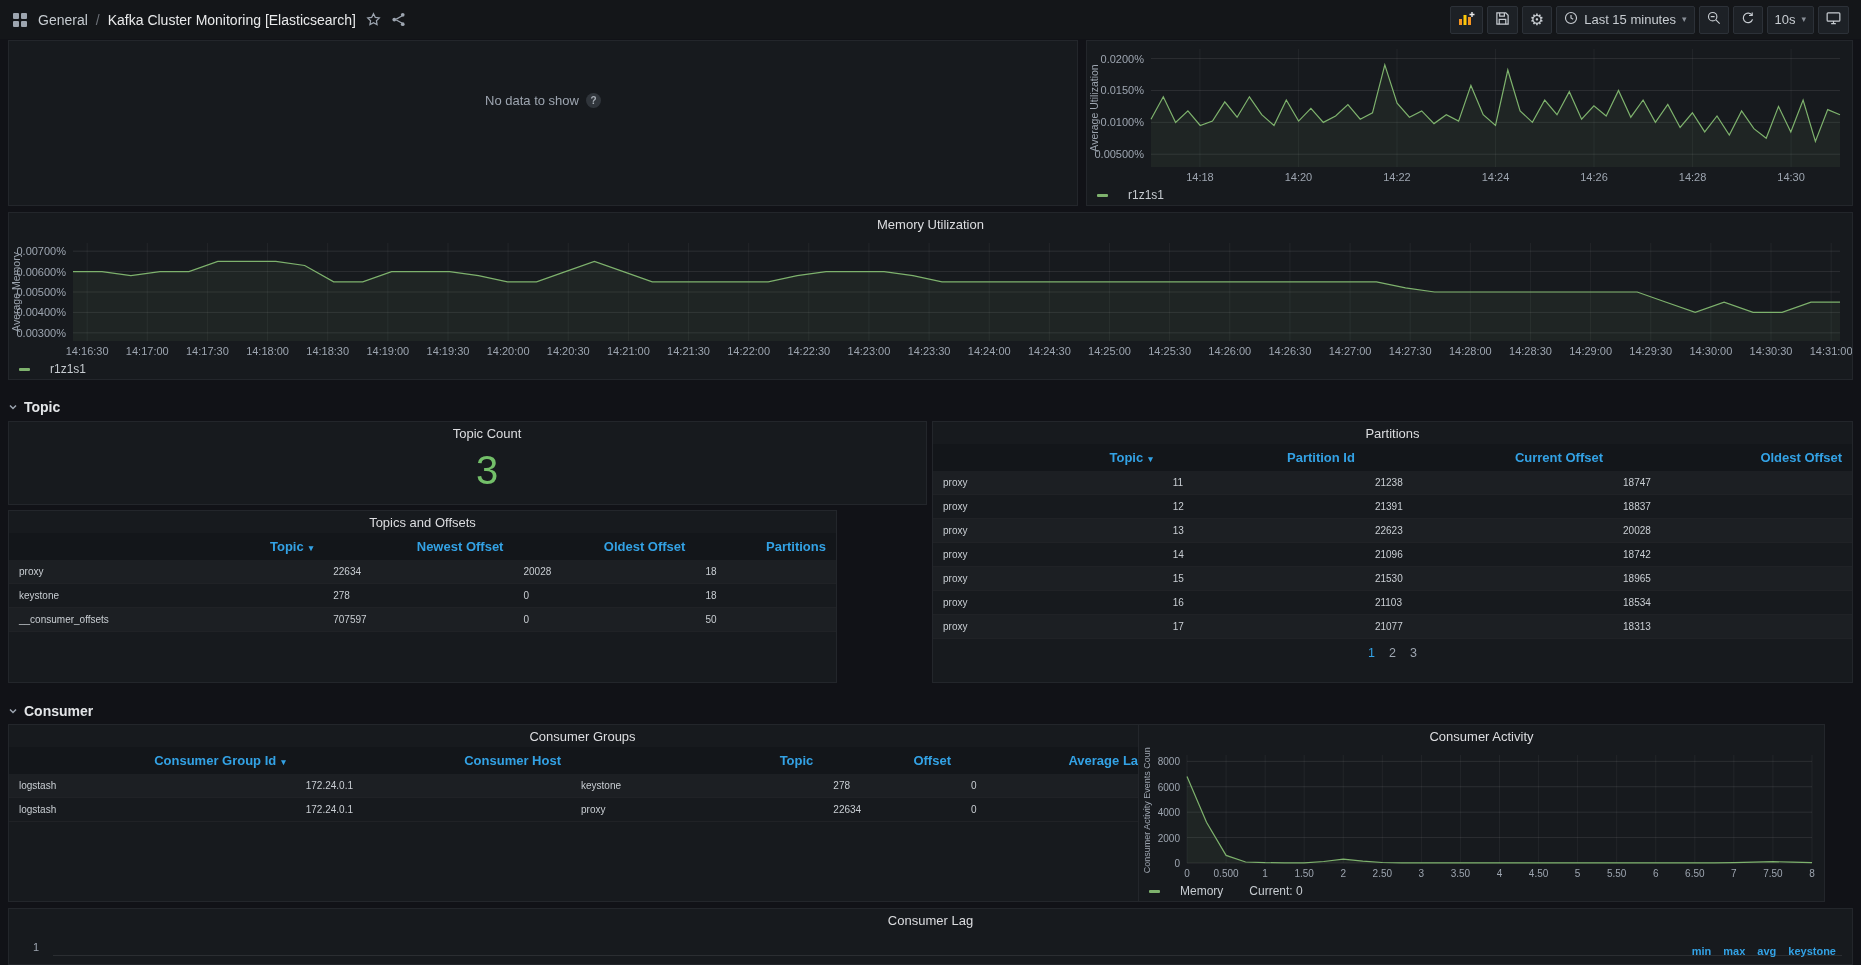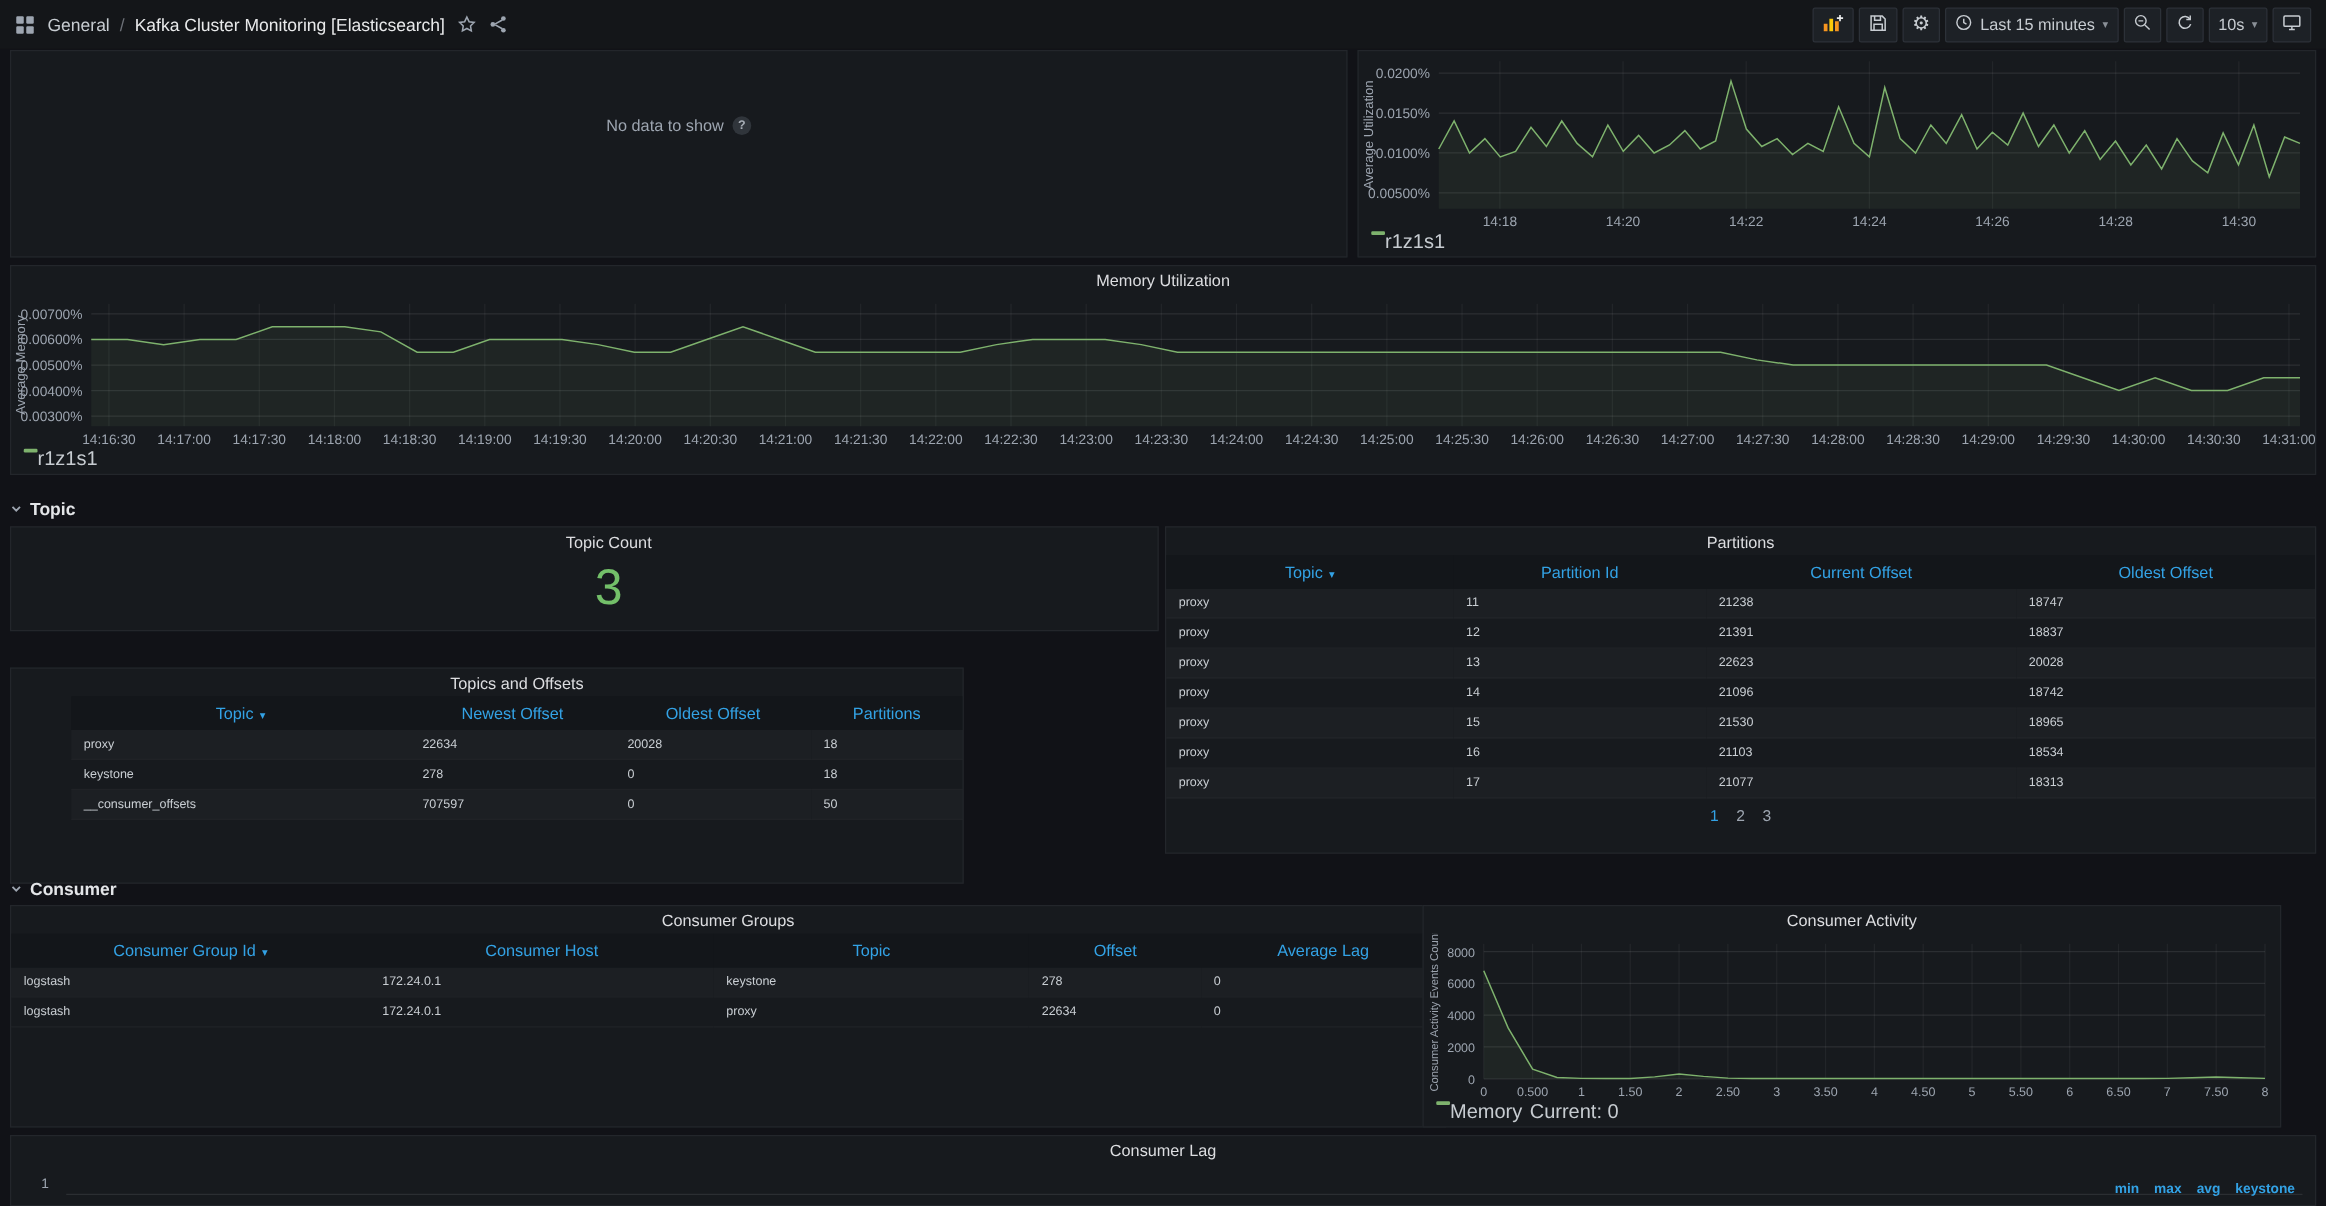--- a/index.html
+++ b/index.html
@@ -33,22 +33,22 @@
   .panel{
     position:absolute; background:#171a1e; border:1px solid #23262b;
   }
   .panel-title{
     height:22px; display:flex; align-items:center; justify-content:center;
     font-size:13px; font-weight:500; color:#dcdde0; flex:0 0 auto;
   }
   .chart-panel{ display:flex; flex-direction:column; }
   .chart{ flex:1 1 auto; min-height:0; cursor:crosshair; }
   .legend-row{
-    height:20px; flex:0 0 auto; display:flex; align-items:flex-start; gap:0;
-    padding:0 10px; font-size:16px; color:#c7ccd1;
+    height:20px; flex:0 0 auto; display:flex; align-items:center; gap:20px;
+    padding:0 10px; font-size:12px; color:#c7ccd1;
   }
   .swatch{ width:11px; height:3px; border-radius:1px; background:#7eb26d; display:inline-block; }
   .legend-current{ margin-left:6px; color:#c7ccd1; }
   
   .section-header{
     position:absolute; display:flex; align-items:center; gap:6px;
     font-size:14px; font-weight:bold; color:#e3e5e8; cursor:pointer; height:24px;
   }
   .section-chevron{ display:inline-flex; color:#9da5b0; }
   
@@ -64,21 +64,21 @@
   
   .stat-panel{ display:flex; flex-direction:column; }
   .stat-value{
     flex:1; display:flex; align-items:center; justify-content:center;
     font-size:40px; font-weight:500; padding-bottom:8px;
   }
   
   .table-panel{ display:flex; flex-direction:column; }
   table{ width:100%; border-collapse:collapse; table-layout:fixed; }
   thead th{
-    background:#13161a; color:#33a2e5; font-weight:400; text-align:center;
+    background:#13161a; color:#33a2e5; font-weight:700; text-align:right;
     padding:6px 10px; font-size:13px; cursor:pointer; white-space:nowrap;
   }
   tbody td{
     padding:6px 10px; font-size:10px; color:#c9ced3; text-align:left;
     white-space:nowrap; overflow:hidden; text-overflow:ellipsis;
   }
   tbody tr{ border-bottom:1px solid rgba(255,255,255,0.04); }
   tbody tr:nth-child(odd){ background:rgba(255,255,255,0.025); }
   .caret{ margin-left:5px; font-size:9px; }
   .t-topics th:nth-child(1),.t-topics td:nth-child(1){ width:38%; }
@@ -339,21 +339,21 @@
         </svg>
     </span>
     <span>Topic</span>
   </div>
 
   <section class="panel stat-panel" style="left:8px;top:382px;width:919px;height:84px;padding-left:39px;">
     <h2 class="panel-title">Topic Count</h2>
     <div class="stat-value" style="color: rgb(115, 191, 105);">3</div>
   </section>
 
-  <section class="panel table-panel" style="left:8px;top:495px;width:763px;height:173px;padding-left:48px;">
+  <section class="panel table-panel" style="left:8px;top:471px;width:829px;height:173px;">
     <h2 class="panel-title">Topics and Offsets</h2>
     <table class="t-topics">
         <thead>
           <tr>
             <th>Topic<span class="caret">▾</span></th>
             <th>Newest Offset</th>
             <th>Oldest Offset</th>
             <th>Partitions</th>
           </tr>
         </thead>

